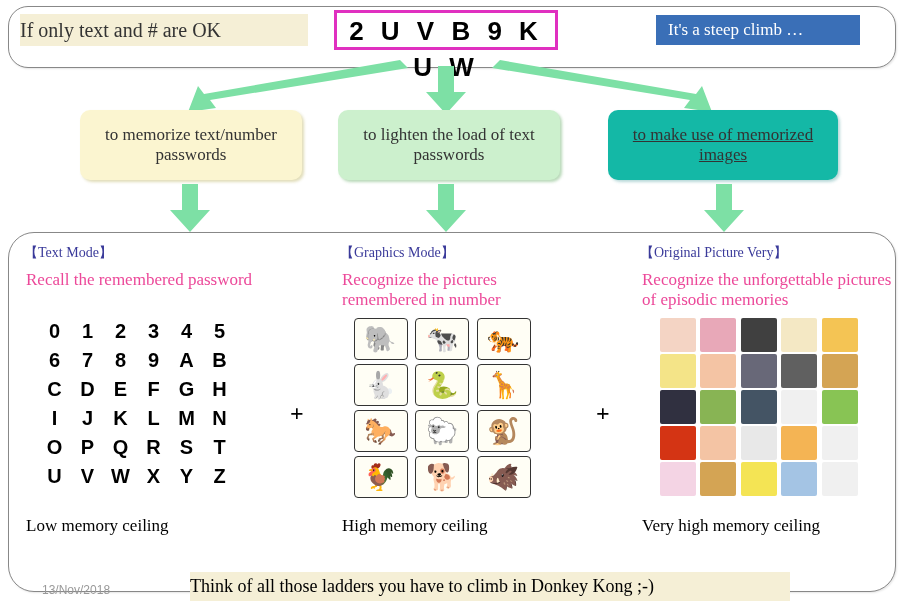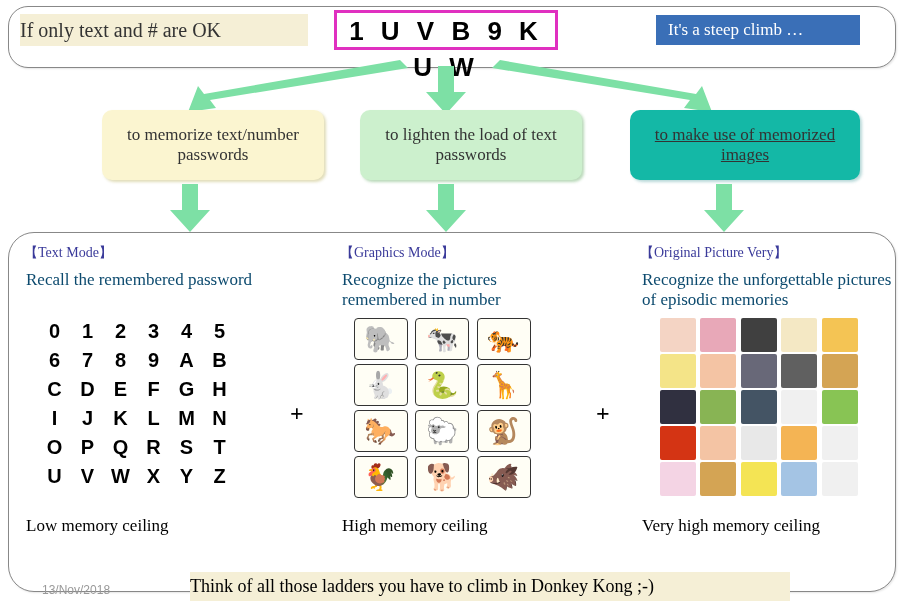--- a/index.html
+++ b/index.html
@@ -61,21 +61,20 @@
     position: absolute;
     width: 222px; height: 70px;
     border-radius: 10px;
     display: flex;
     align-items: center;
     justify-content: center;
     text-align: center;
     font-size: 17px;
     color: #333;
     padding: 8px;
-    margin-left: 22px;
   }
   .mid1 { top: 110px; left: 80px;  background: #fbf5d0; box-shadow: 2px 2px 3px rgba(180,170,80,0.4);}
   .mid2 { top: 110px; left: 338px; background: #ccf0cd; box-shadow: 2px 2px 3px rgba(80,160,80,0.4);}
   .mid3 { top: 110px; left: 608px; background: #14b8a6; box-shadow: 2px 2px 3px rgba(80,160,160,0.4); width: 230px; text-decoration: underline;}
   .bottom-box {
     position: absolute;
     top: 232px; left: 8px;
     width: 888px; height: 360px;
     border: 1px solid #888;
     border-radius: 26px;
@@ -83,21 +82,21 @@
     box-shadow: 1px 1px 2px rgba(0,0,0,0.1);
   }
   .mode-title {
     position: absolute;
     font-size: 14px;
     color: #3a3a9a;
   }
   .mode-desc {
     position: absolute;
     font-size: 17px;
-    color: #0c4a6e;
+    color: #ec4899;
     line-height: 1.2;
   }
   .plus {
     position: absolute;
     font-size: 24px;
     font-weight: bold;
   }
   .ceiling {
     position: absolute;
     font-size: 17px;
@@ -161,21 +160,21 @@
   .photo-grid div {
     width: 36px; height: 34px;
     border-radius: 2px;
   }
 </style>
 </head>
 <body>
 
 <div class="top-box"></div>
 <div class="ok-label">If only text and # are OK</div>
-<div class="captcha">1 U V B 9 K U W</div>
+<div class="captcha">2 U V B 9 K U W</div>
 <div class="steep">It's a steep climb …</div>
 
 <svg class="arrow" style="top:60px;left:150px" width="260" height="56">
   <polygon points="250,0 258,8 60,40 66,48 38,52 48,26 54,34"></polygon>
 </svg>
 <svg class="arrow" style="top:66px;left:426px" width="40" height="48">
   <polygon points="12,0 28,0 28,26 40,26 20,48 0,26 12,26"></polygon>
 </svg>
 <svg class="arrow" style="top:60px;left:490px" width="260" height="56">
   <polygon points="10,0 2,8 200,40 194,48 222,52 212,26 206,34"></polygon>

